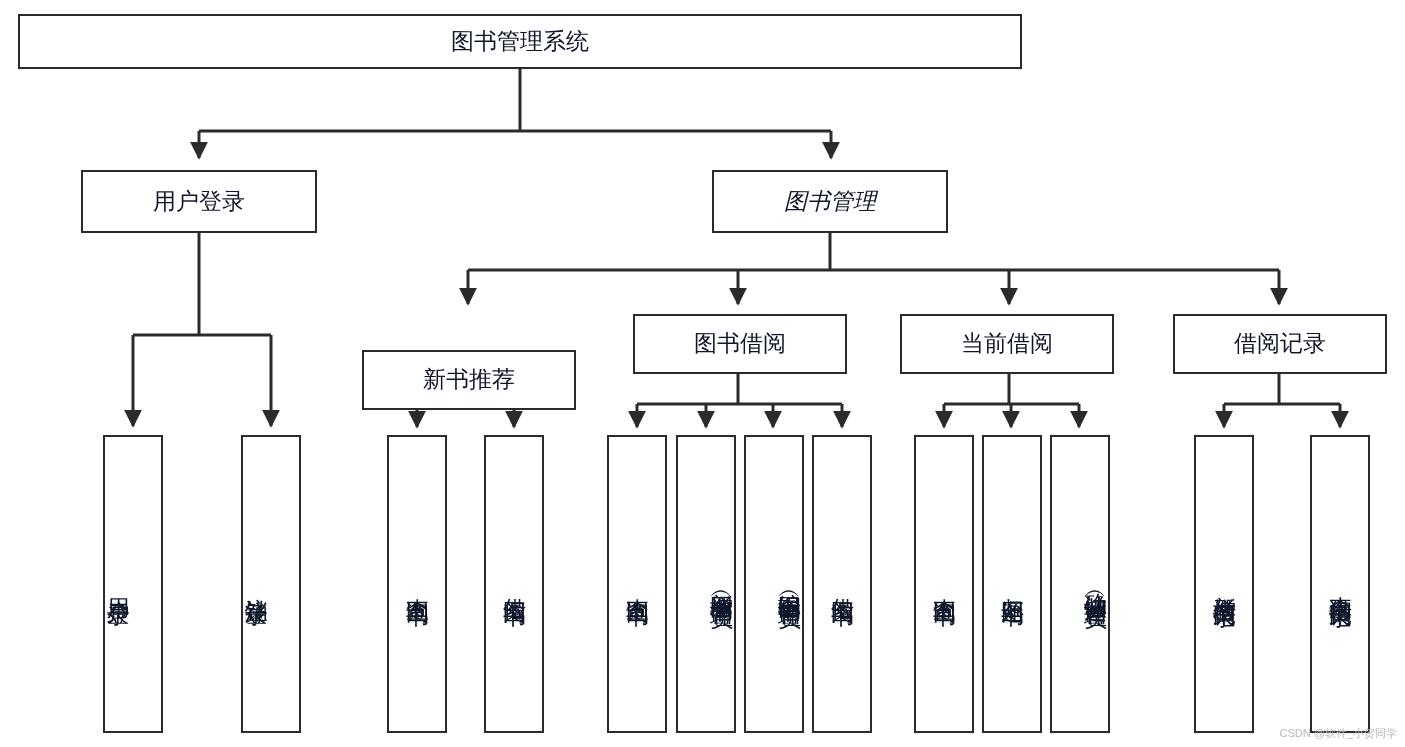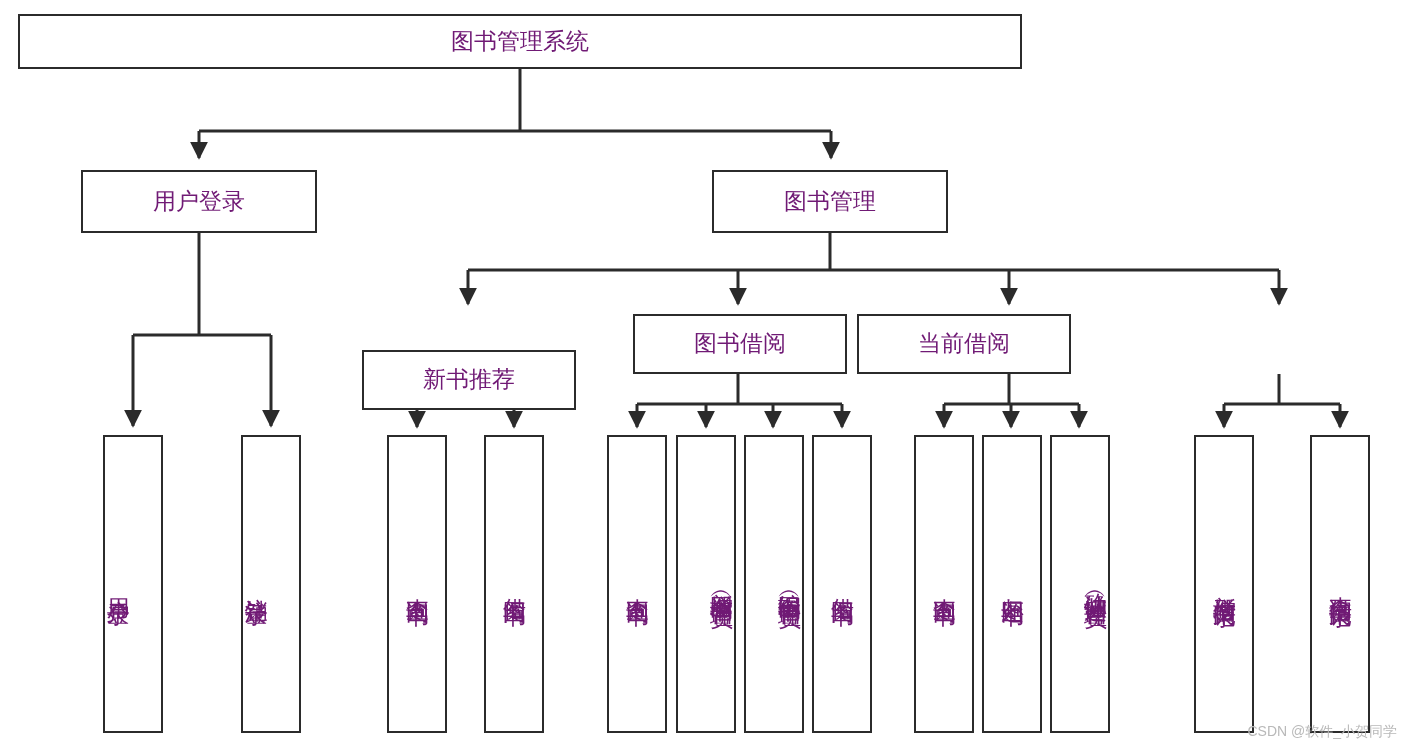--- a/index.html
+++ b/index.html
@@ -26,21 +26,21 @@
     pointer-events: none;
   }
   .node {
     position: absolute;
     box-sizing: border-box;
     border: 2.5px solid #2b2b2b;
     background: #ffffff;
     display: flex;
     align-items: center;
     justify-content: center;
-    color: #701a75;
+    color: #0f172a;
     line-height: 1.12;
   }
   .node.horiz {
     font-size: 23px;
   }
   .node.root {
     font-size: 23px;
   }
   .node.vert {
     writing-mode: vertical-rl;
@@ -52,21 +52,21 @@
   .node.vert.bottomish {
     align-items: flex-end;
   }
   .node.vert.topish {
     align-items: flex-start;
   }
   .watermark {
     position: absolute;
     right: 8px;
     bottom: 6px;
-    font-size: 14px;
+    font-size: 11px;
     color: #b9b9b9;
     white-space: nowrap;
     font-family: "Liberation Sans", "DejaVu Sans", sans-serif;
   }
 </style>
 </head>
 <body>
 
 <div id="canvas">
 
@@ -122,36 +122,39 @@
   </svg>
 
   <div class="node root" style="left:18px; top:14px; width:1004px; height:55px;">
     <span>图书管理系统</span>
   </div>
 
   <div class="node horiz" style="left:81px; top:170px; width:236px; height:63px;">
     <span>用户登录</span>
   </div>
 
-  <div class="node horiz" style="left:712px; top:170px; width:236px; height:63px;">
+  <div class="node horiz" style="left:712px; top:170px; width:236px; height:63px;font-style:italic;">
     <span>图书管理</span>
   </div>
 
   <div class="node horiz" style="left:362px; top:314px; width:214px; height:60px;margin-top:36px;">
     <span>新书推荐</span>
   </div>
 
   <div class="node horiz" style="left:633px; top:314px; width:214px; height:60px;text-align:right;">
     <span>图书借阅</span>
   </div>
 
-  <div class="node horiz" style="left:857px; top:314px; width:214px; height:60px;">
+  <div class="node horiz" style="left:900px; top:314px; width:214px; height:60px;">
     <span>当前借阅</span>
   </div>
 
+  <div class="node horiz" style="left:1173px; top:314px; width:214px; height:60px;">
+    <span>借阅记录</span>
+  </div>
 
   <div class="node vert bottomish" style="left:103px; top:435px; width:60px; height:298px;">
     <span>用户登录</span>
   </div>
 
   <div class="node vert bottomish" style="left:241px; top:435px; width:60px; height:298px;">
     <span>注销登录</span>
   </div>
 
   <div class="node vert" style="left:387px; top:435px; width:60px; height:298px;">

